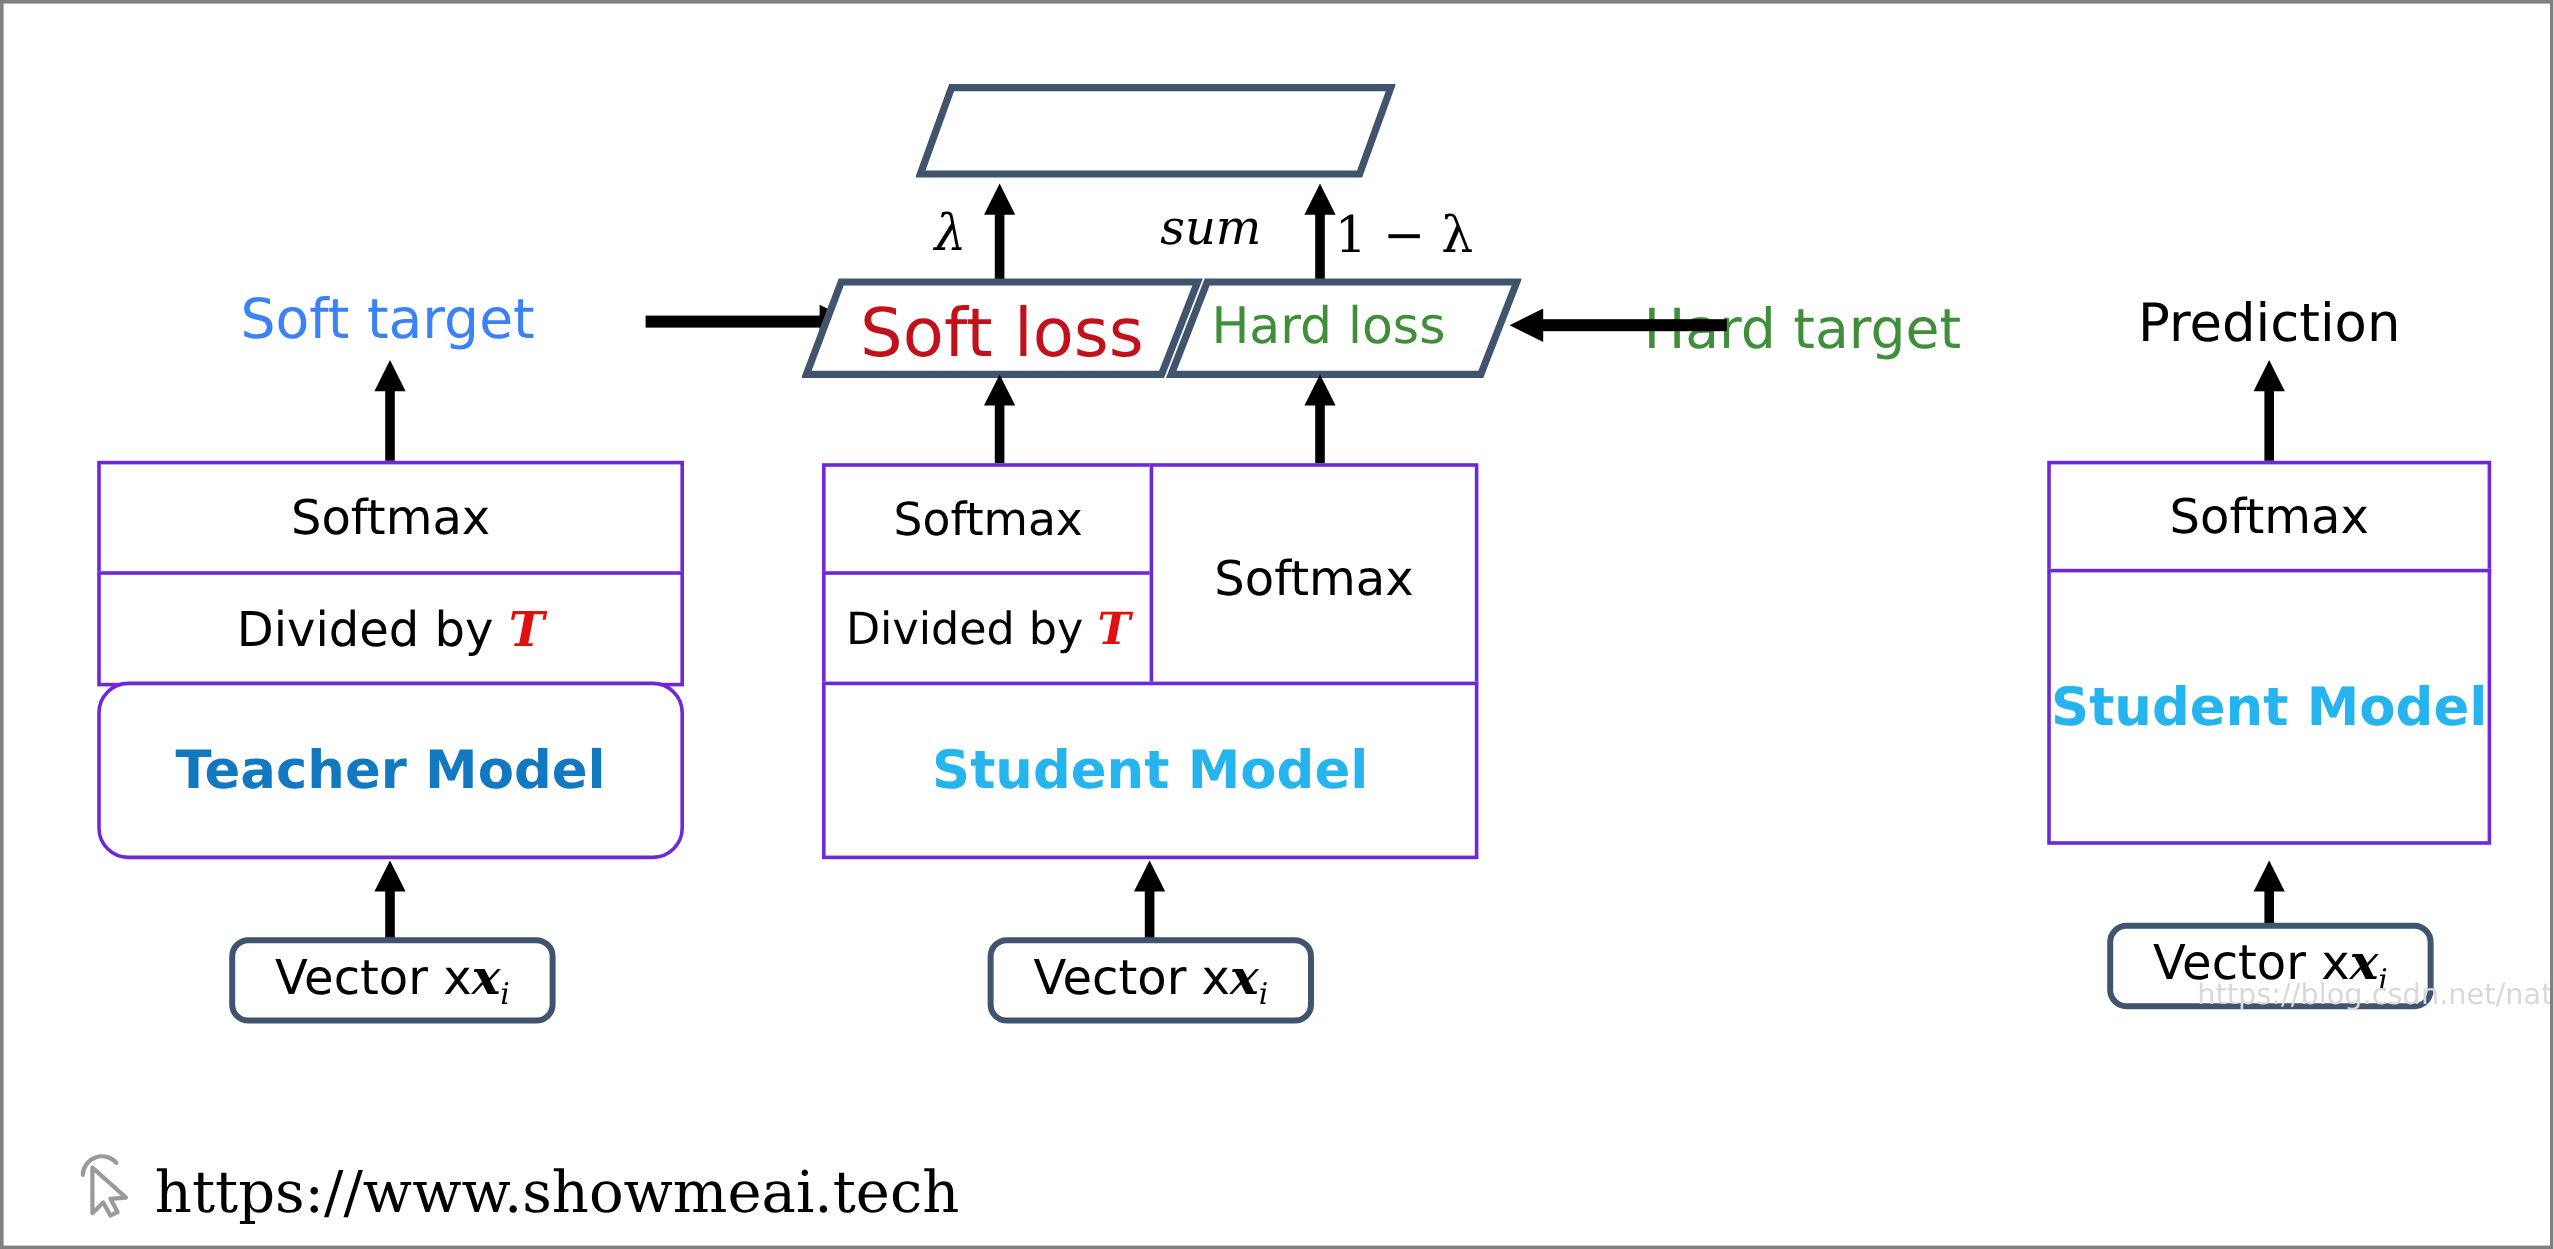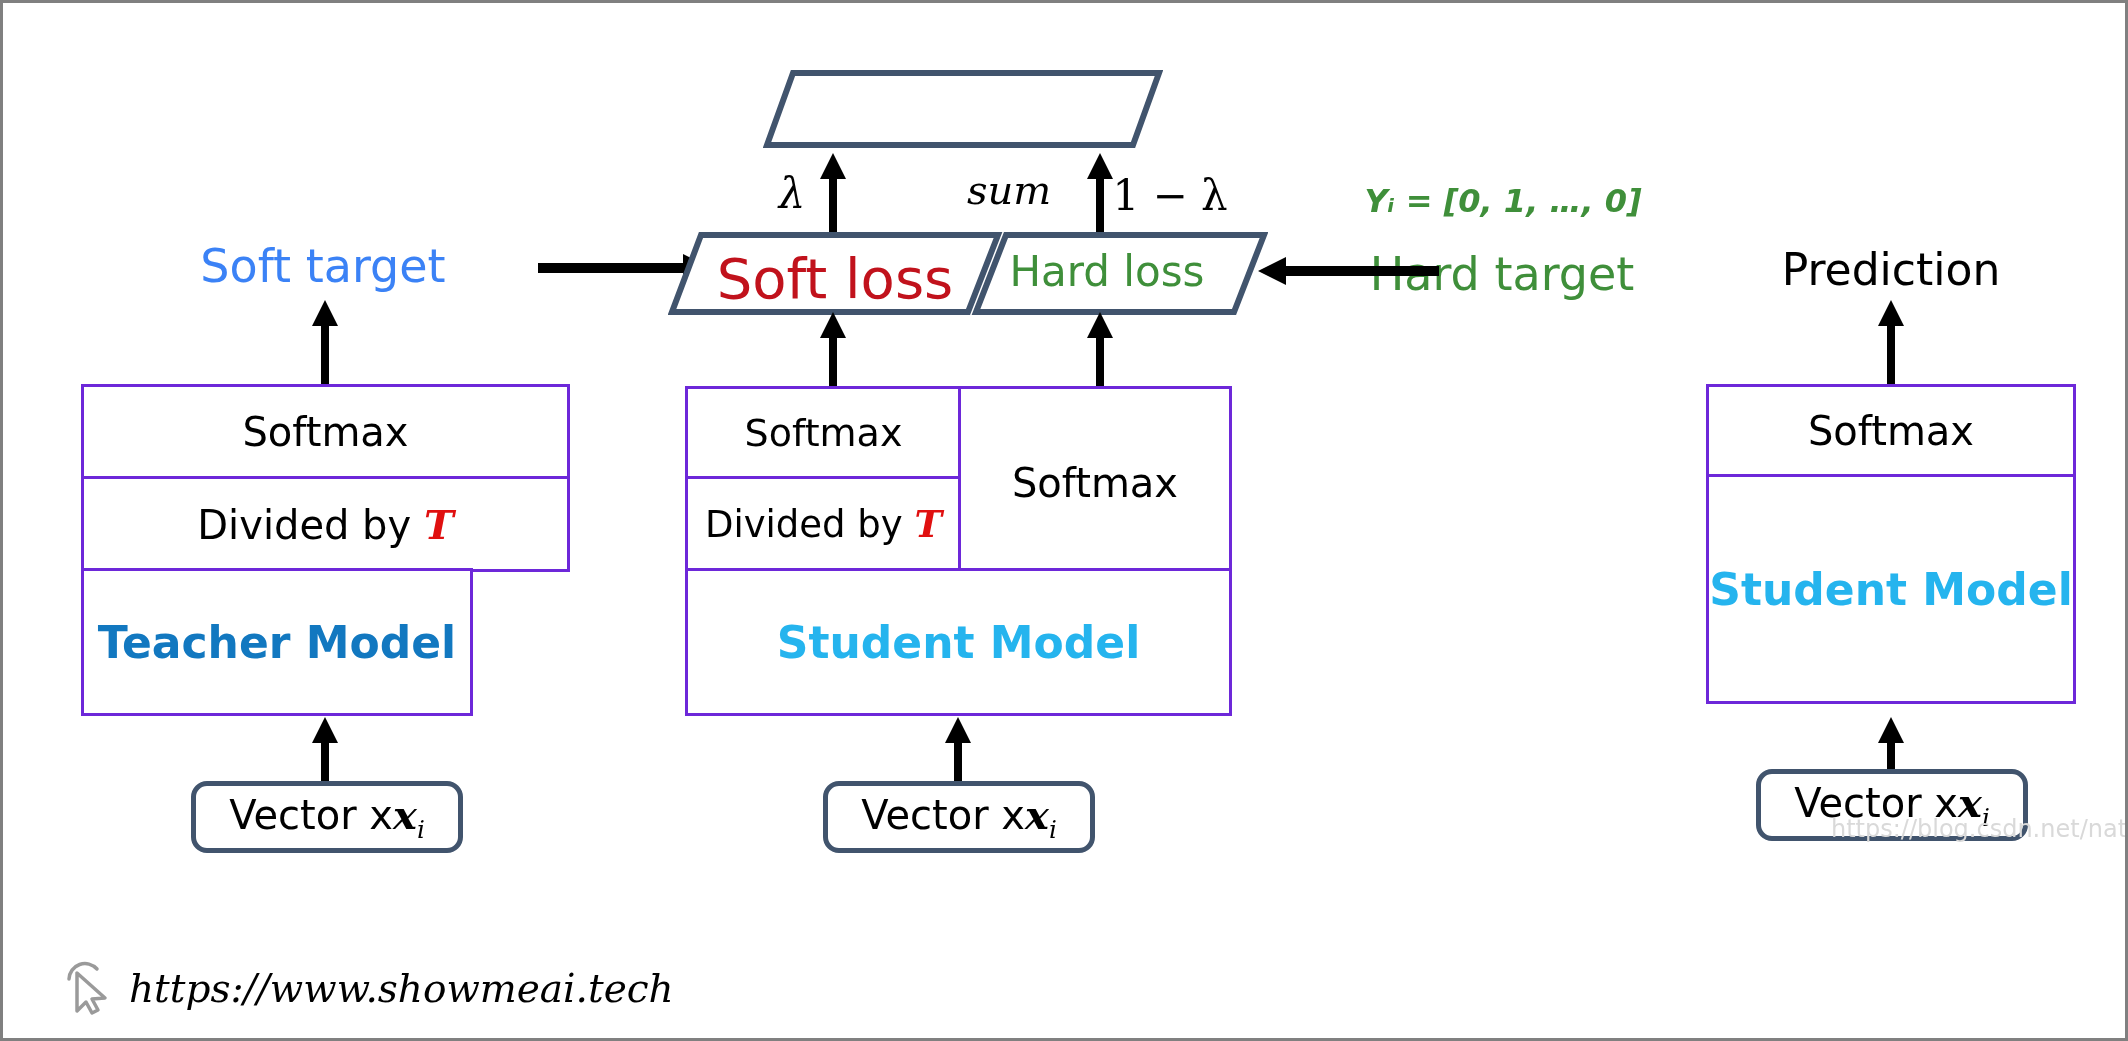--- a/index.html
+++ b/index.html
@@ -149,24 +149,23 @@
     color: #000;
     font-family: "DejaVu Serif", serif;
     font-weight: 700;
     font-size: 36px;
   }
 
   
   .footer-url {
     position: absolute;
     font-family: "DejaVu Serif", serif;
-    font-size: 39px;
-    color: #000;
-    white-space: nowrap;
-    font-style: italic;
+    font-size: 48px;
+    color: #000;
+    white-space: nowrap;
   }
   .watermark {
     position: absolute;
     font-family: "DejaVu Sans", sans-serif;
     font-size: 24px;
     color: #d9d9d9;
     white-space: nowrap;
   }
 
   
@@ -192,21 +191,20 @@
 <div id="canvas">
 
 
   <div class="txt center-x" style="left:320px; top:240px; font-size:46px; color:#3b82f6;">Soft target</div>
 
   <div class="arrow-h" style="left:535px; top:265px; width:175px;">
     <div class="shaft-h" style="left:0; width:150px;"></div>
     <div class="head-r" style="left:145px;"></div>
   </div>
 
-  <div class="txt center-x handvec" style="left:1500px; top:182px; font-size:32px; color:#3f8f3a;">Yᵢ = [0, 1, …, 0]</div>
 
   <div class="txt center-x" style="left:1499px; top:248px; font-size:46px; color:#3f8f3a;">Hard target</div>
 
   <div class="arrow-h" style="left:1255px; top:268px; width:180px;">
     <div class="shaft-h" style="left:26px; width:155px;"></div>
     <div class="head-l" style="left:0;"></div>
   </div>
 
   <svg class="abs" style="left:760px; top:66px;" width="400" height="80" viewBox="0 0 400 80">
     <polygon points="30,4 396,4 370,76 4,76" fill="#ffffff" stroke="#41546d" stroke-width="6"></polygon>
@@ -241,21 +239,21 @@
   <div class="cell" style="left:78px; top:381px; width:489px; height:96px;">
     <span class="cell-label" style="font-size:40px;">Softmax</span>
   </div>
 
   <div class="cell" style="left:78px; top:473px; width:489px; height:96px;">
     <span class="cell-label" style="font-size:40px;">
       <span>Divided by </span><b style="color:#e01010; font-style:italic; font-family:'DejaVu Serif',serif;">T</b>
     </span>
   </div>
 
-  <div class="cell" style="left:78px; top:565px; width:392px; height:148px;">
+  <div class="cell" style="left:78px; top:565px; width:489px; height:148px;border-radius:26px;">
     <span class="cell-label" style="font-size:44px; font-weight:700; color:#1278c0;">Teacher Model</span>
   </div>
 
   <div class="arrow-v" style="left:322px; top:714px;">
     <div class="head" style="top:0;"></div>
     <div class="shaft" style="top:24px; height:65px;"></div>
   </div>
 
   <div class="vecbox" style="left:188px; top:778px; width:272px; height:72px;">
     <span class="vec-label"><span>Vector x</span><i>x</i><sub>i</sub></span>

